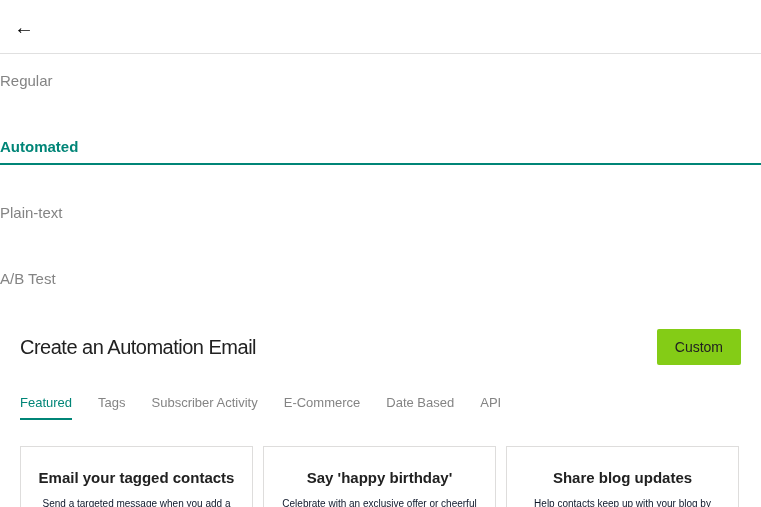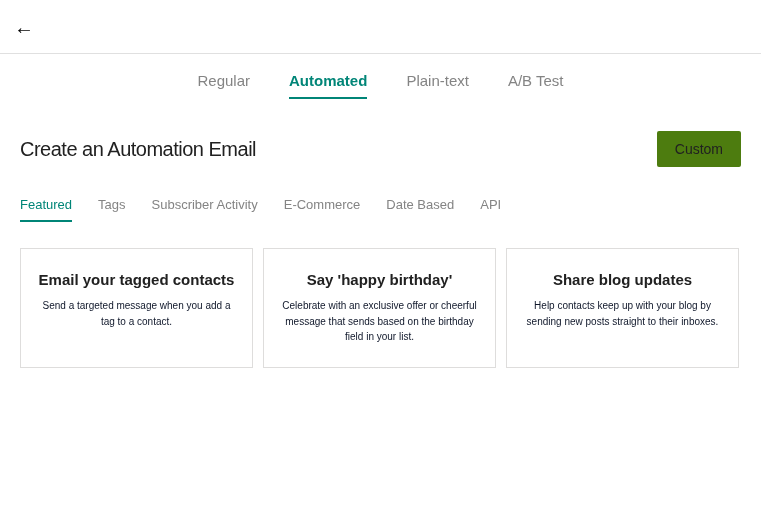--- a/index.html
+++ b/index.html
@@ -27,20 +27,21 @@
       line-height: 1;
       cursor: pointer;
       color: #000;
       font-weight: 700;
     }
     .campaign-tabs {
       display: flex;
       justify-content: center;
       gap: 39px;
       padding: 18px 0 14px;
+      flex-direction: column;
     }
     .campaign-tab {
       font-size: 15px;
       color: #848484;
       cursor: pointer;
       padding-bottom: 8px;
       border-bottom: 2px solid transparent;
     }
     .campaign-tab.active {
       color: #008577;
@@ -57,21 +58,21 @@
       margin-top: 18px;
       margin-bottom: 30px;
     }
     .page-title {
       font-size: 20px;
       font-weight: 500;
       color: #212121;
       letter-spacing: -0.5px;
     }
     .custom-btn {
-      background: #4d7c0f;
+      background: #84cc16;
       border: none;
       padding: 10px 18px;
       font-size: 14px;
       color: #212121;
       cursor: pointer;
       border-radius: 2px;
     }
     .sub-tabs {
       display: flex;
       gap: 26px;

